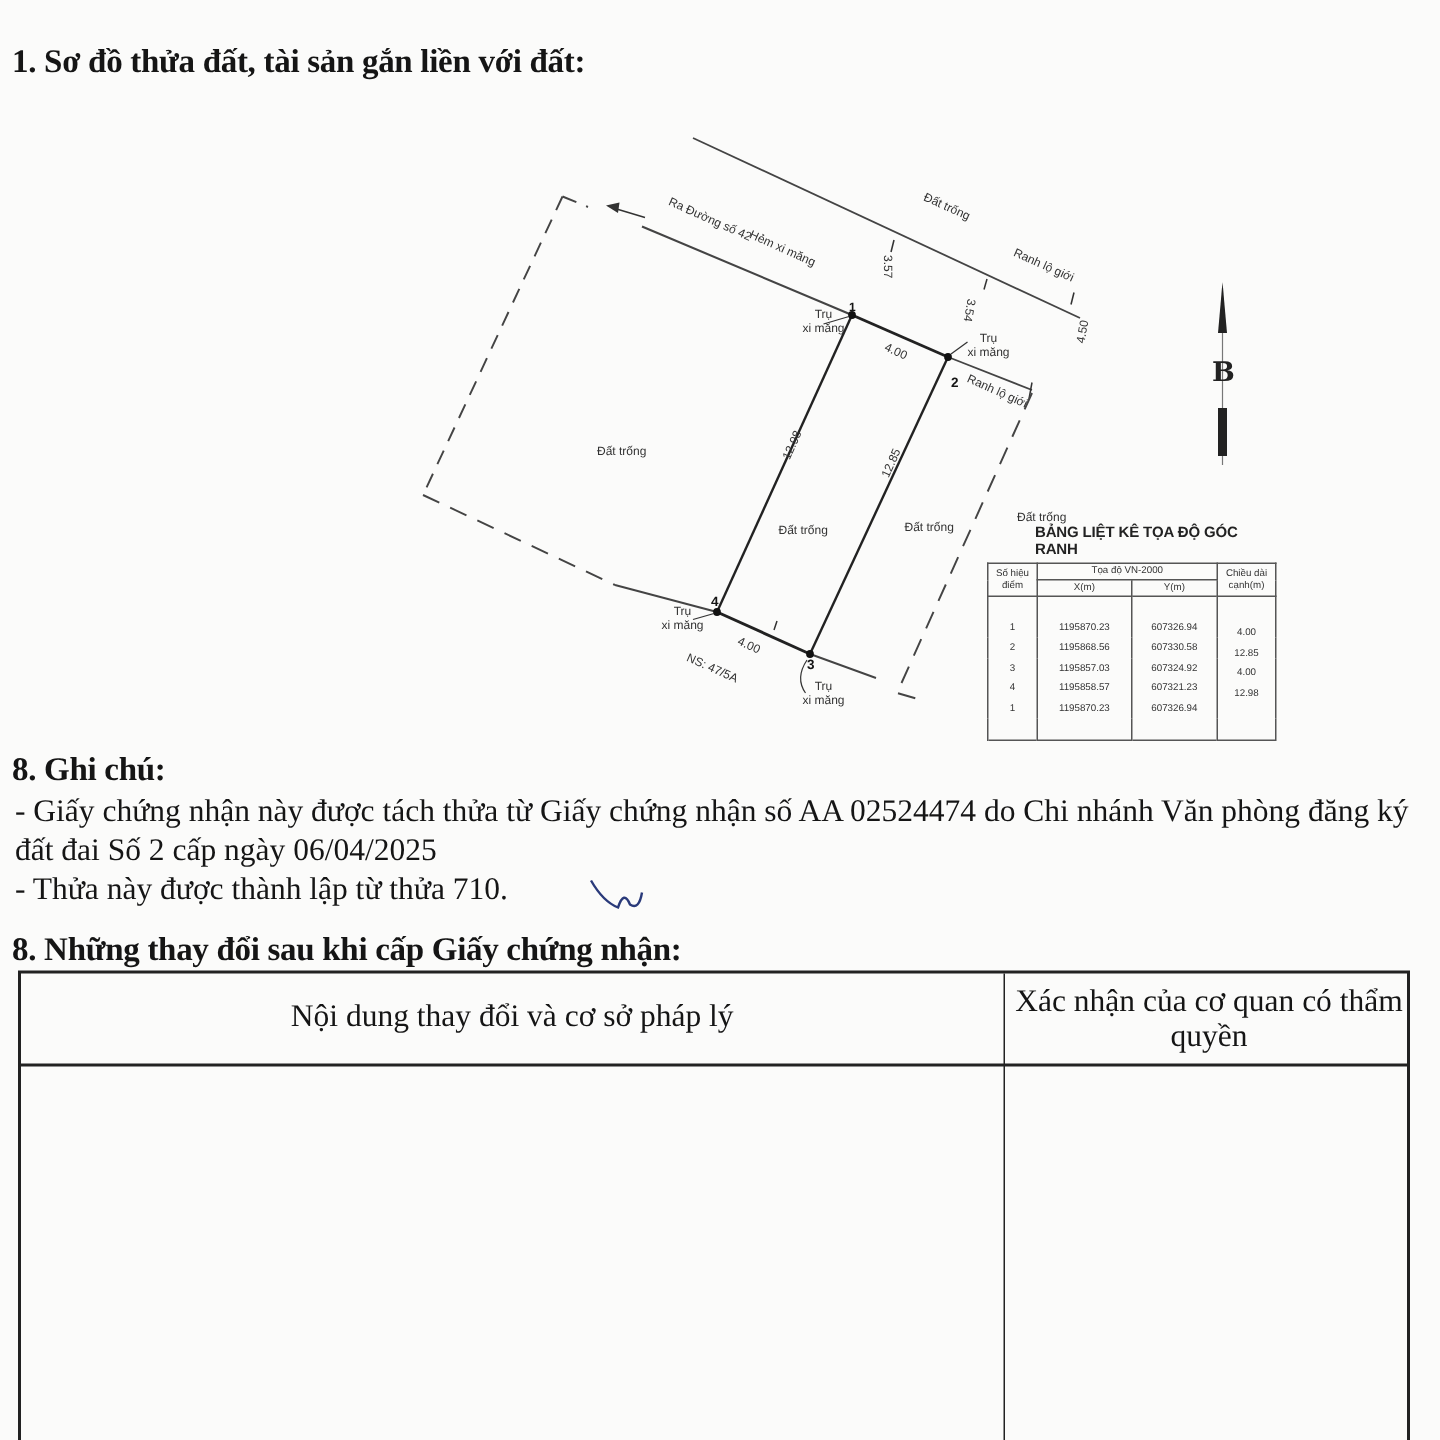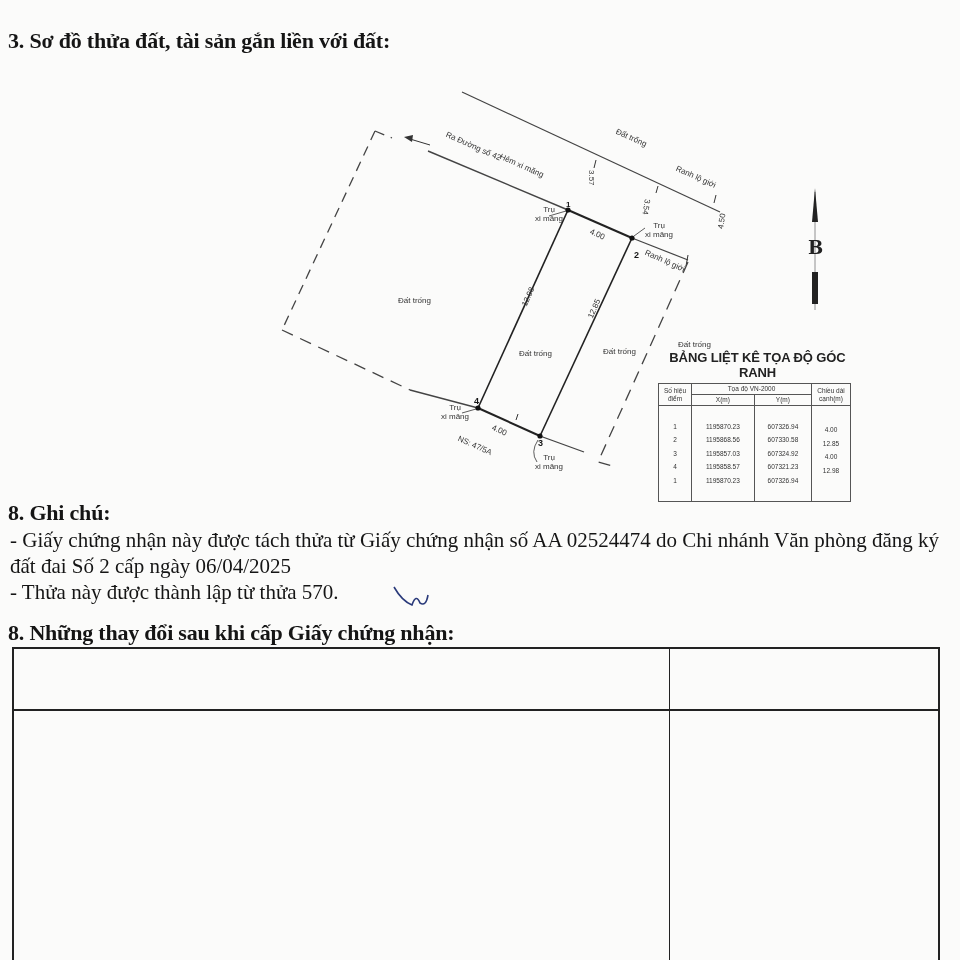--- a/index.html
+++ b/index.html
@@ -21,21 +21,21 @@
   #note2 { top:579px; }
   .sig-scribble { position:absolute; left:392px; top:583px; }
 
   
   #diagram { position:absolute; left:0; top:60px; width:960px; height:440px; }
   #diagram svg { position:absolute; left:0; top:0; }
 
   
   #coord-block { position:absolute; left:658px; top:340px; width:195px; }
   #coord-above { font-family:"Liberation Sans", sans-serif; font-size:8px; color:#333; margin-left:20px; }
-  #coord-title { font-family:"Liberation Sans", sans-serif; font-weight:bold; font-size:13px; color:#222; margin-left:4px; margin-top:1px; letter-spacing:-0.1px;text-align:center; }
+  #coord-title { font-family:"Liberation Sans", sans-serif; font-weight:bold; font-size:10px; color:#222; margin-left:32px; margin-top:1px; letter-spacing:-0.1px; }
   table.coord {
     border-collapse:collapse; margin-top:3px; width:193px;
     font-family:"Liberation Sans", sans-serif; font-size:6.5px; color:#333;
   }
   table.coord th { font-weight:normal; border:1px solid #555; padding:1px 2px; line-height:8px; text-align:center; }
   table.coord td { text-align:center; padding:0; height:13.5px; border-left:1px solid #555; border-right:1px solid #555; }
   table.coord tbody { border-bottom:1px solid #555; }
 
   
   #changes {
@@ -43,21 +43,21 @@
     border:2px solid #222; box-sizing:border-box;
   }
   #changes .hdr { position:absolute; left:0; top:0; width:100%; height:60px; border-bottom:2px solid #222; }
   #changes .col-split { position:absolute; left:655px; top:0; bottom:0; border-left:1.5px solid #222; }
   #changes .hcell1 { position:absolute; left:0; top:16px; width:655px; text-align:center; font-size:21px; }
   #changes .hcell2 { position:absolute; left:657px; top:7px; width:270px; text-align:center; font-size:21px; line-height:23px; }
 </style>
 </head>
 <body>
 
-<div id="h4" class="heading">3. Sơ đồ thửa đất, tài sản gắn liền với đất:</div>
+<div id="h4" class="heading">1. Sơ đồ thửa đất, tài sản gắn liền với đất:</div>
 
 <div id="diagram">
   <svg width="960" height="440" viewBox="0 60 960 440" xmlns="http://www.w3.org/2000/svg">
 
     <line x1="462" y1="92" x2="720" y2="212" stroke="#444" stroke-width="1.2"></line>
 
     <line x1="428" y1="151" x2="568" y2="210" stroke="#444" stroke-width="1.4"></line>
     <line x1="568" y1="210" x2="632" y2="238" stroke="#222" stroke-width="2"></line>
     <line x1="632" y1="238" x2="688" y2="260" stroke="#444" stroke-width="1.2"></line>
 
@@ -188,22 +188,24 @@
           <td></td>
           <td></td>
           <td></td>
         </tr>
     </tbody>
   </table>
 </div>
 
 <div id="h5" class="heading">8. Ghi chú:</div>
 <div id="note1" class="note">- Giấy chứng nhận này được tách thửa từ Giấy chứng nhận số AA 02524474 do Chi nhánh Văn phòng đăng ký đất đai Số 2 cấp ngày 06/04/2025</div>
-<div id="note2" class="note">- Thửa này được thành lập từ thửa 570.</div>
+<div id="note2" class="note">- Thửa này được thành lập từ thửa 710.</div>
 <svg class="sig-scribble" width="40" height="30">
   <path d="M2 4 Q10 18 20 22 Q24 10 28 20 Q34 24 36 12" stroke="#2a3a7a" stroke-width="1.6" fill="none"></path>
 </svg>
 
 <div id="h6" class="heading">8. Những thay đổi sau khi cấp Giấy chứng nhận:</div>
 <div id="changes">
   <div class="hdr"></div>
   <div class="col-split"></div>
+  <div class="hcell1">Nội dung thay đổi và cơ sở pháp lý</div>
+  <div class="hcell2">Xác nhận của cơ quan có thẩm quyền</div>
 </div>
 
 </body></html>

